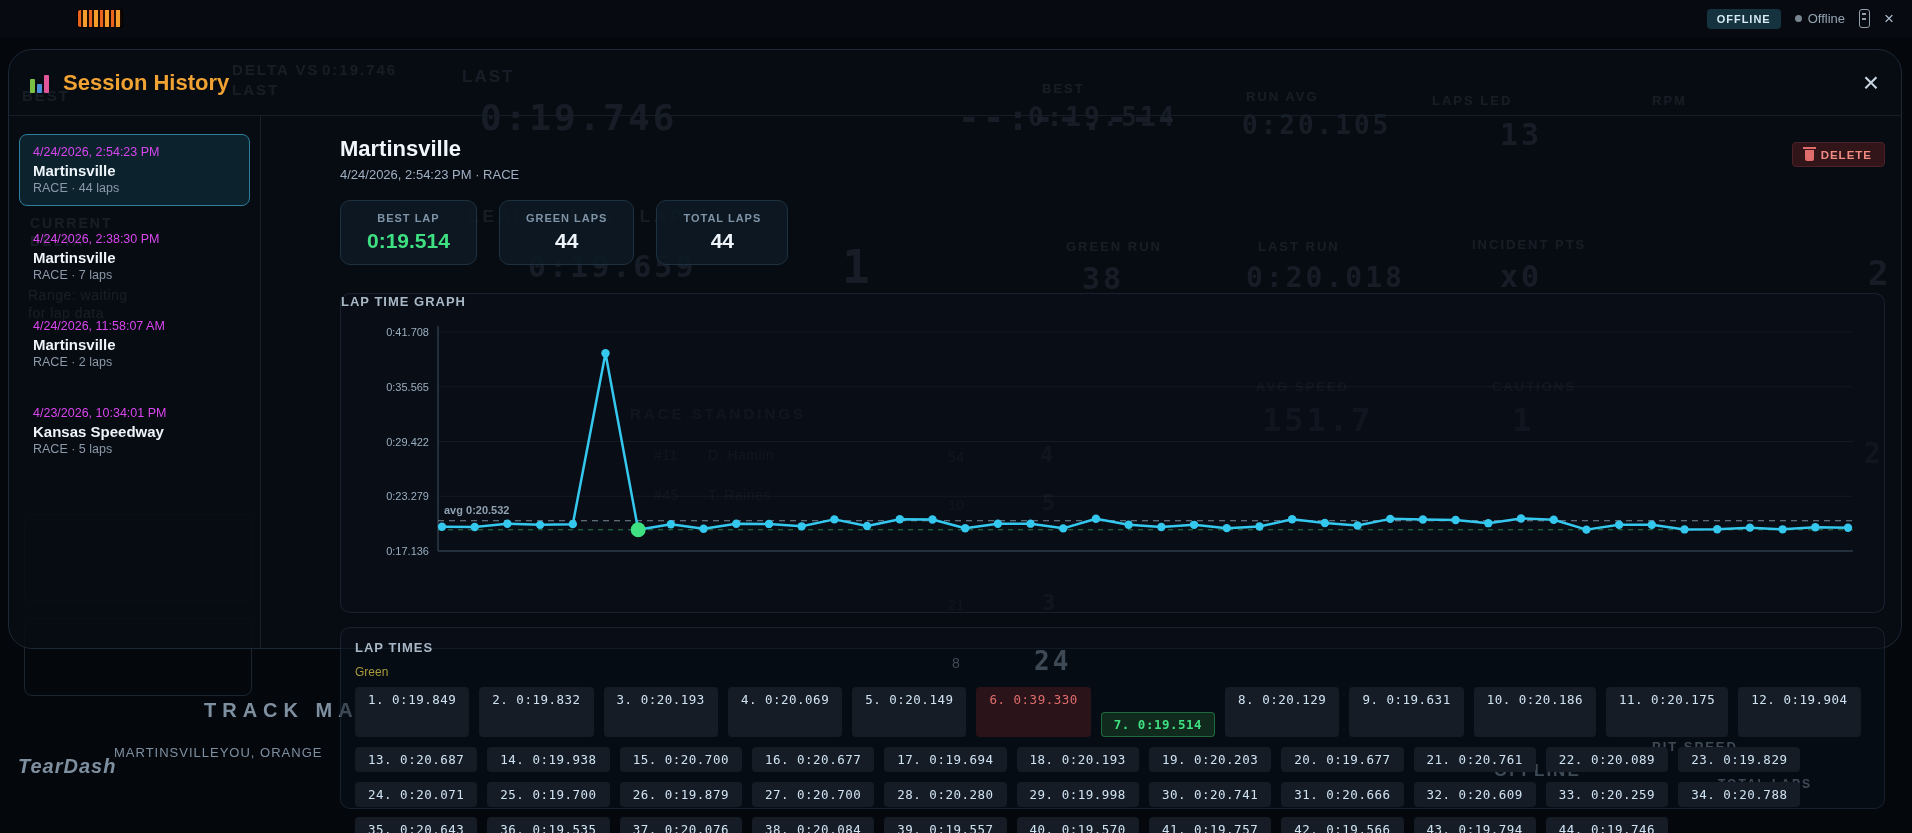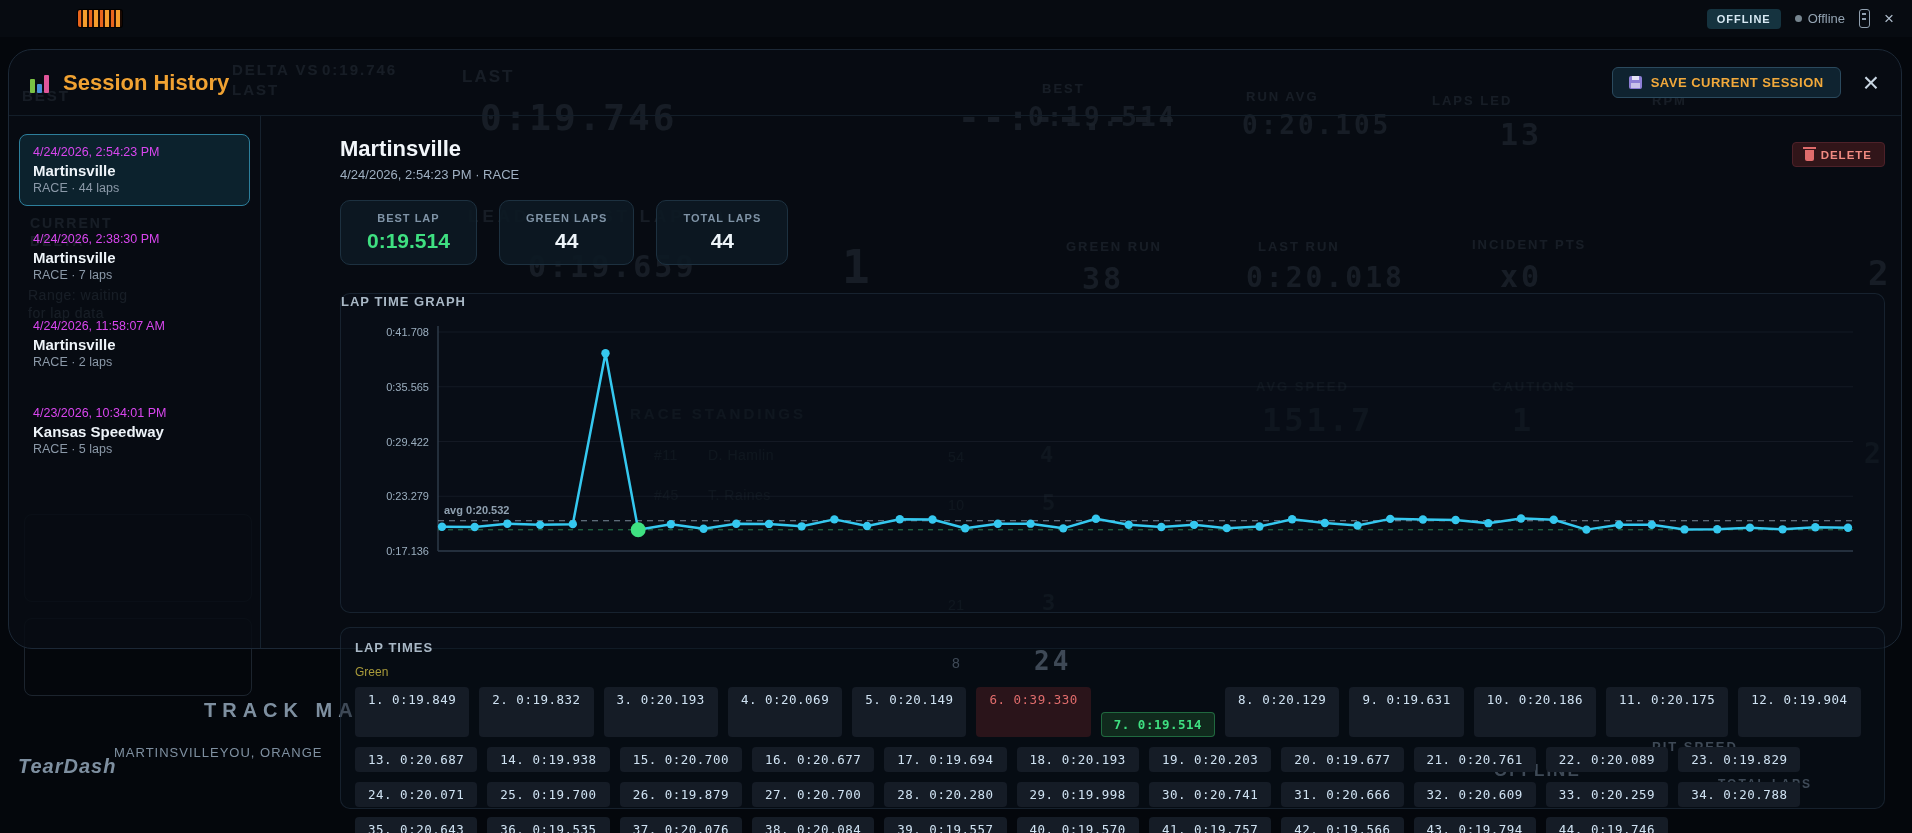--- a/index.html
+++ b/index.html
@@ -199,24 +199,20 @@
   <div class="modal-head">
     <div class="title-wrap">
       <span class="bar-chart-icon">
           <i></i>
           <i></i>
           <i></i>
         </span>
       <h1 class="modal-title">Session History</h1>
     </div>
     <div class="modal-actions">
-      <button class="save-btn">
-        <span class="floppy-icon"></span>
-        <span>SAVE CURRENT SESSION</span>
-      </button>
       <span class="modal-close">×</span>
     </div>
   </div>
   <div class="modal-body">
     <aside class="sessions" id="sessions-list">
         <div class="session-item selected">
           <div class="session-date">4/24/2026, 2:54:23 PM</div>
           <div class="session-track">Martinsville</div>
           <div class="session-meta">RACE · 44 laps</div>
         </div>

